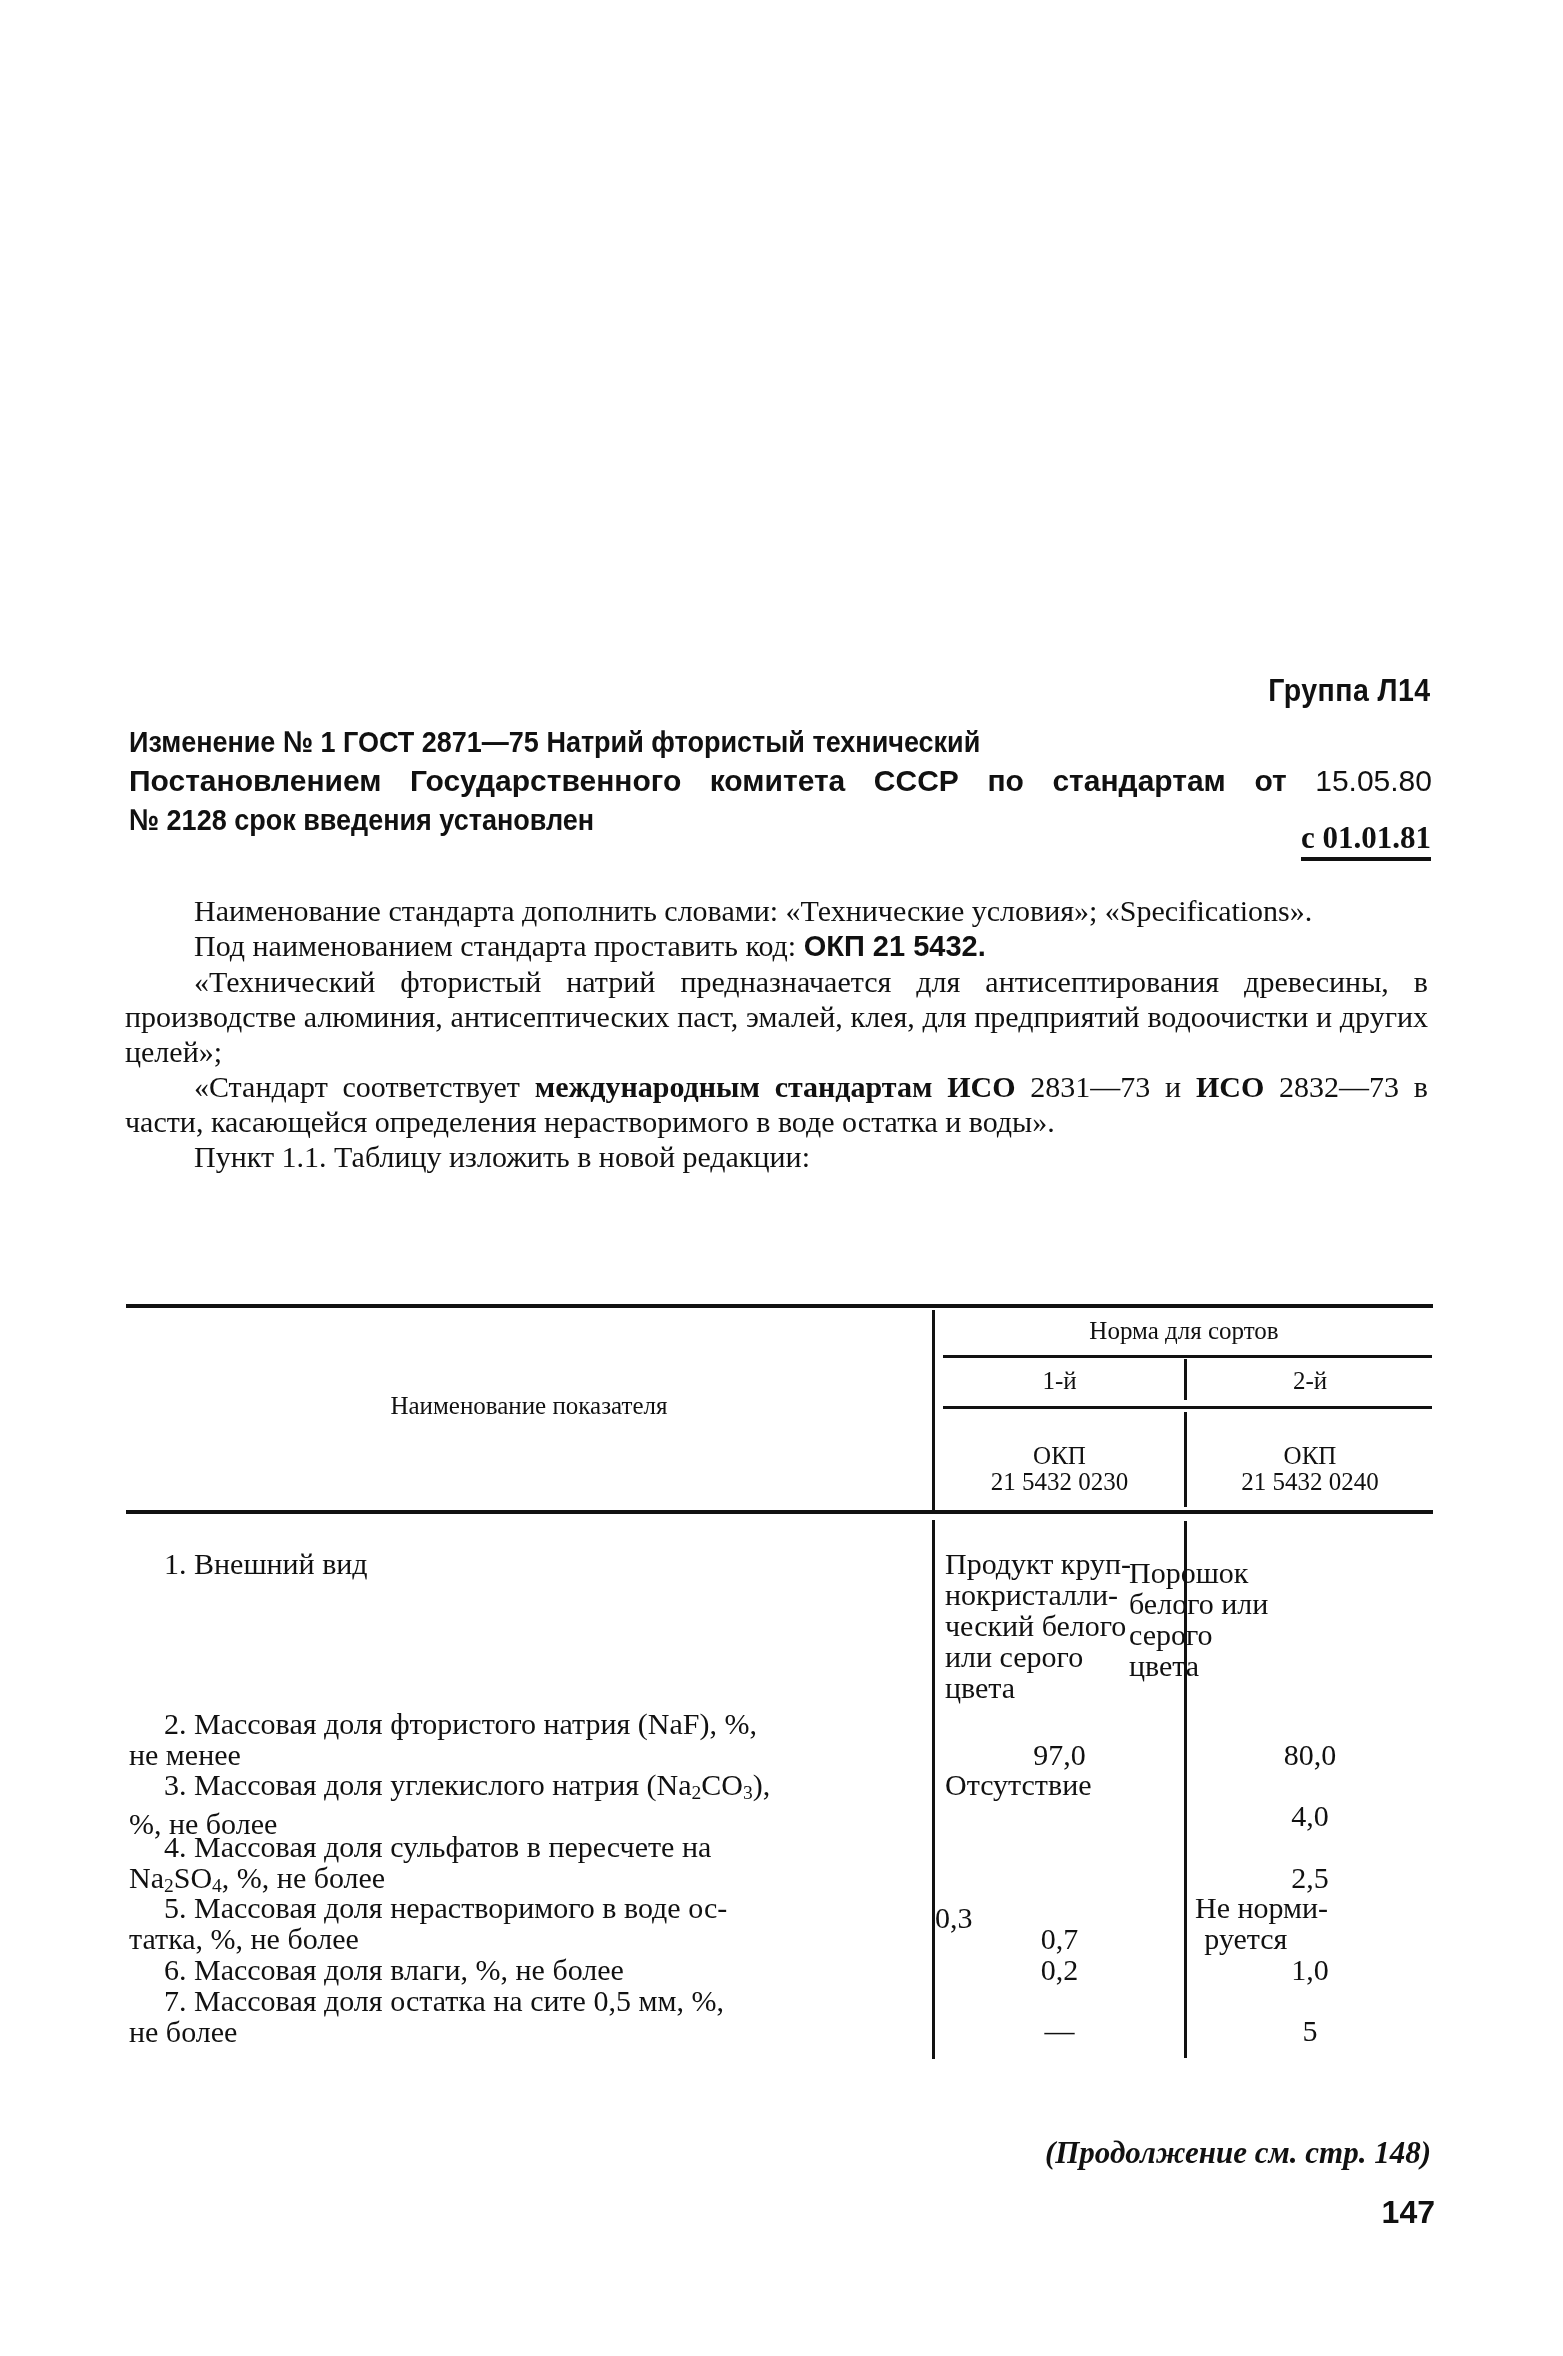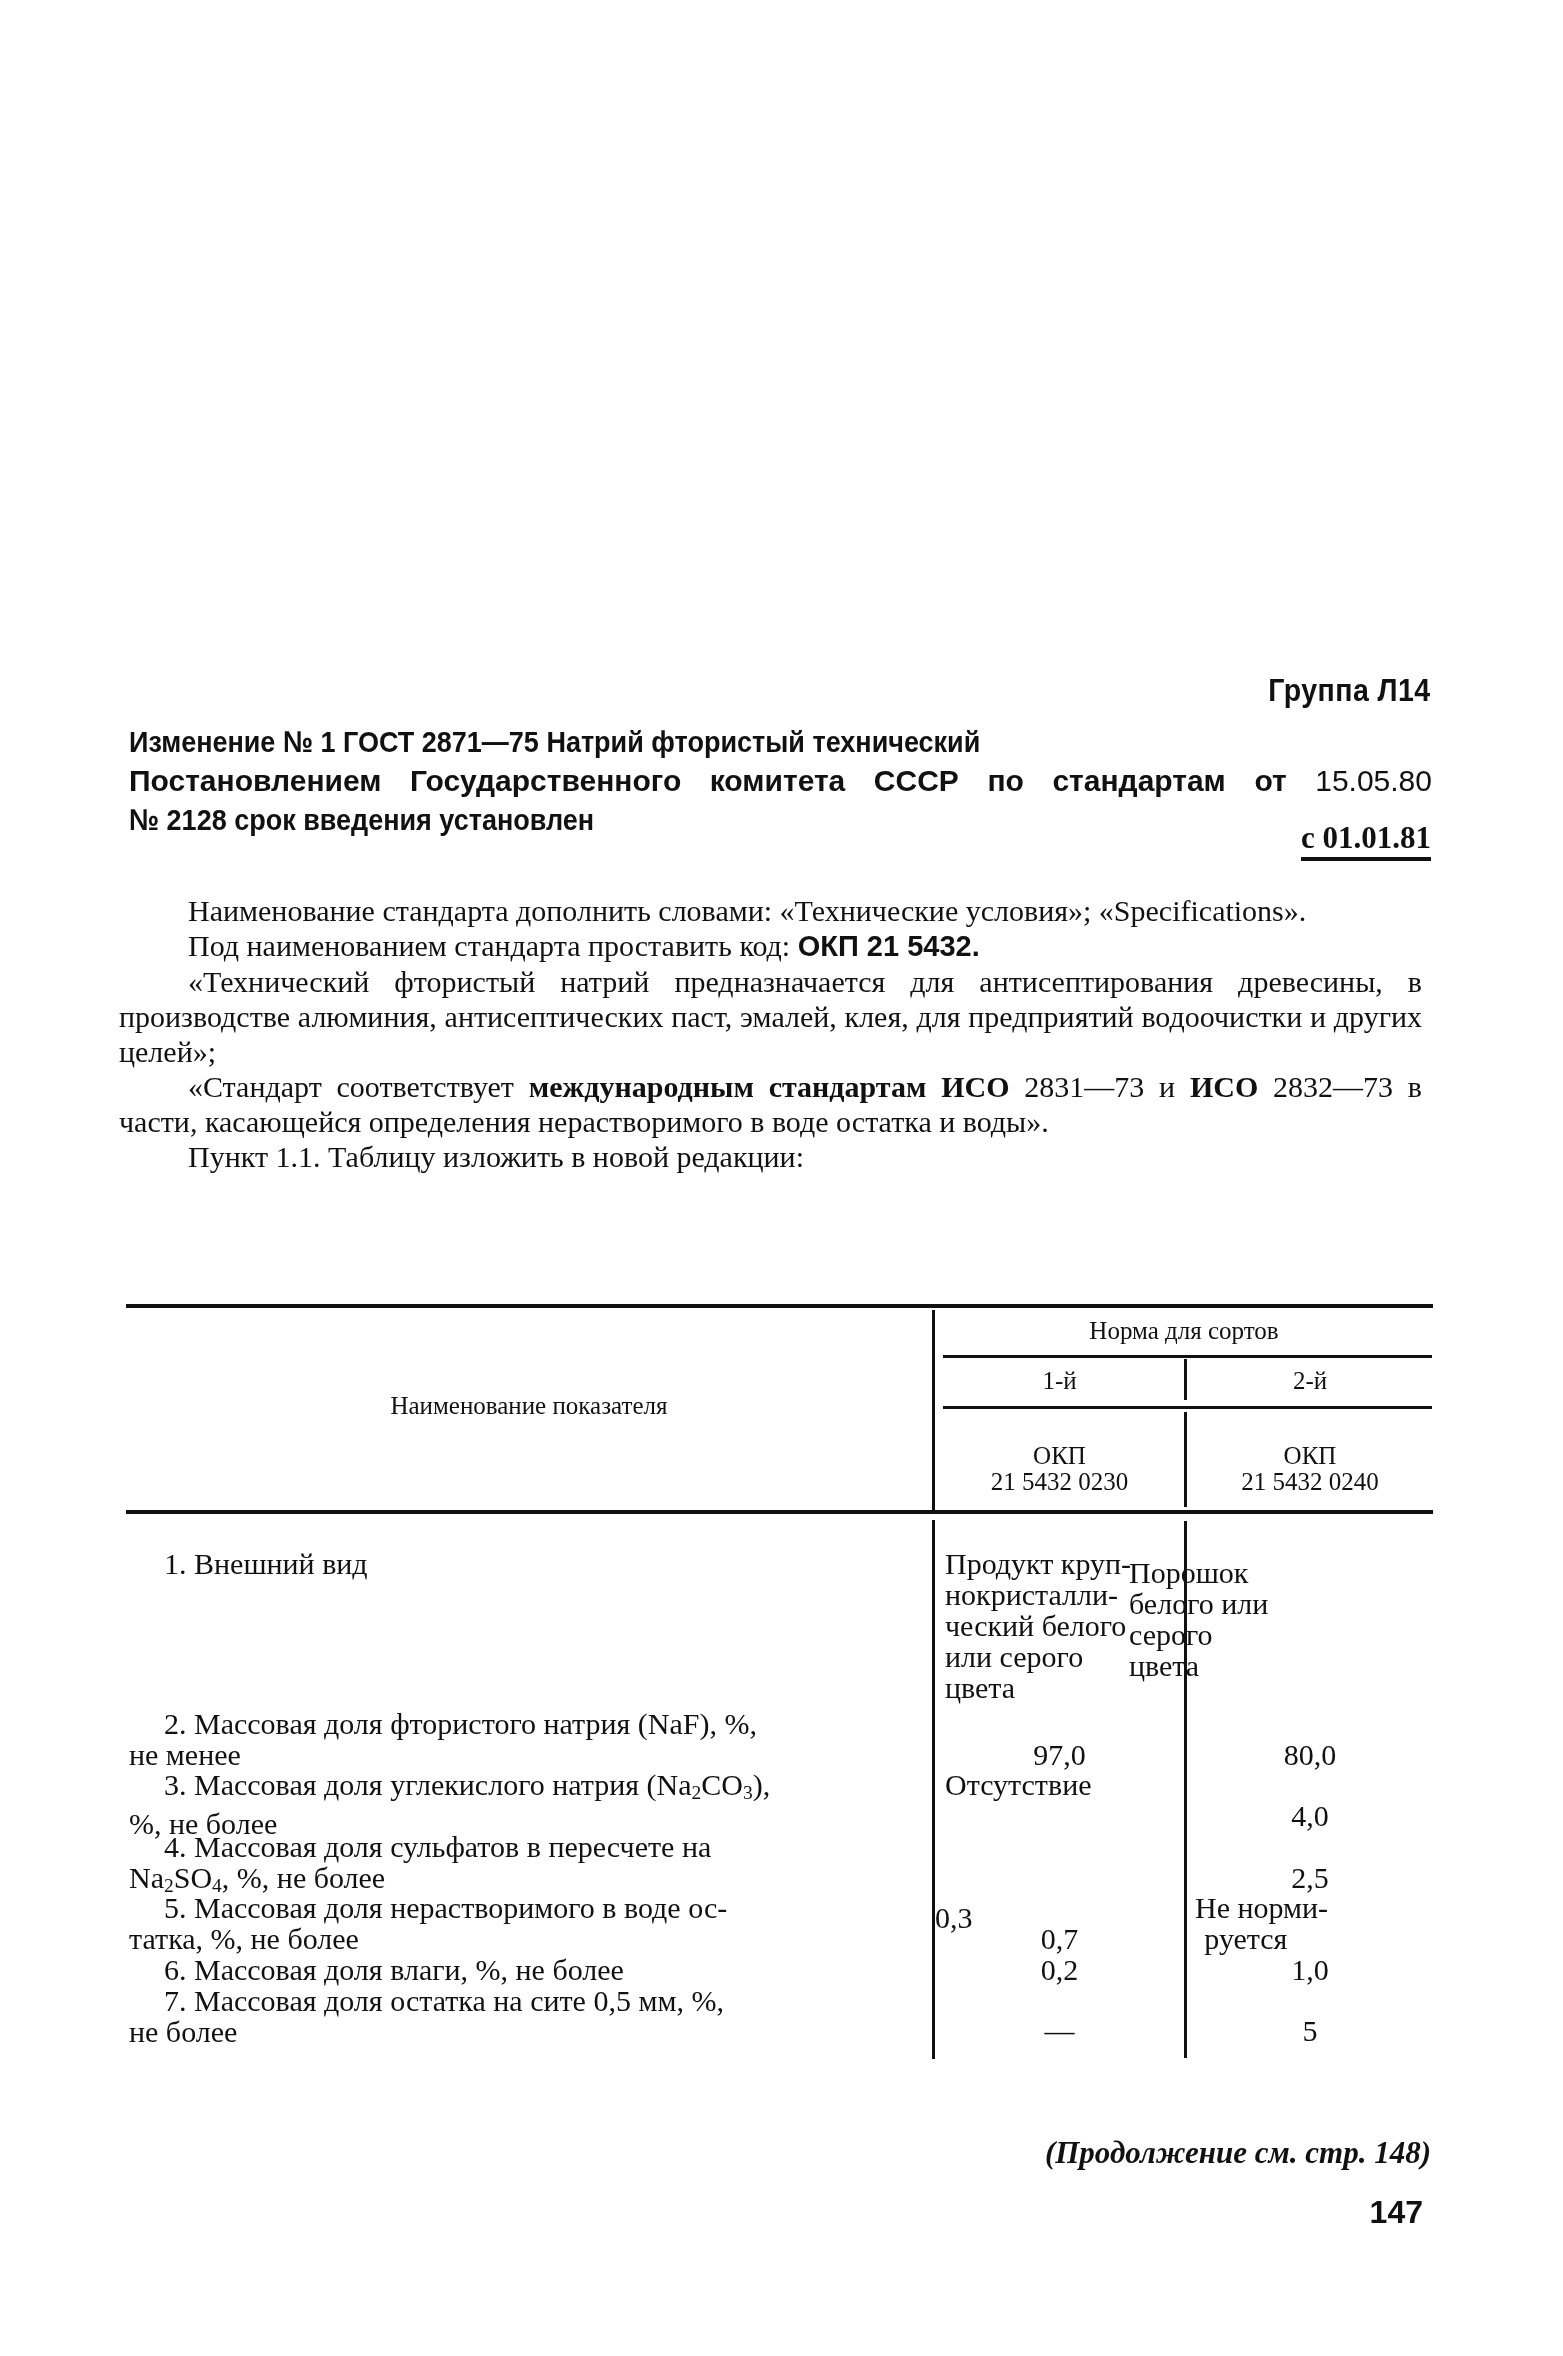--- a/index.html
+++ b/index.html
@@ -6,32 +6,32 @@
   body { width: 1563px; height: 2357px; position: relative; overflow: hidden;
          font-family: "Liberation Serif", "DejaVu Serif", serif; color: #111; }
   .abs { position: absolute; }
   .group { right: 132px; top: 673px; font-family: "Liberation Sans", sans-serif; font-weight: bold; font-size: 31px; letter-spacing: 0.5px; transform: scaleX(0.92); transform-origin: right; }
   .hdr { left: 129px; width: 1303px; font-family: "Liberation Sans", sans-serif; font-weight: bold; font-size: 30px; line-height: 39px; }
   .hdr .l1 { transform: scaleX(0.9); transform-origin: left; white-space: nowrap; }
   .hdr .l2 { display: flex; justify-content: space-between; transform: scaleX(1); white-space: nowrap; }
   .hdr .l2 span { display: inline-block; }
   .hdr .light { font-weight: normal; }
   .date { right: 132px; top: 820px; font-family: Liberation Serif, serif; font-weight: bold; font-size: 31px; border-bottom: 4.7px solid #111; padding-bottom: 0.9px; }
-  .body { left: 119px; width: 1303px; top: 893px; font-size: 30px; line-height: 35px; text-align: justify; }
+  .body { left: 125px; width: 1303px; top: 893px; font-size: 30px; line-height: 35px; text-align: justify; }
   .body p { margin: 0; text-indent: 69px; }
   .body .b { font-weight: bold; font-family: "Liberation Sans", sans-serif; font-size: 29px; }
   .body .bl { font-weight: bold; }
   .rule { position: absolute; background: #111; }
   .tcell { position: absolute; text-align: center; }
   .small { font-size: 25px; line-height: 26px; }
   .row-label { position: absolute; left: 129px; width: 802px; font-size: 30px; line-height: 31px; text-align: justify; }
   .row-label .ind { display: inline-block; width: 35px; }
   .val { position: absolute; font-size: 30px; line-height: 31px; }
   .cont { right: 132px; top: 2135px; font-style: italic; font-weight: bold; font-size: 31px; }
-  .pageno { right: 140px; top: 2194px; font-weight: bold; font-size: 32px; font-family: "Liberation Sans", sans-serif; }
+  .pageno { right: 128px; top: 2194px; font-weight: bold; font-size: 32px; font-family: "Liberation Sans", sans-serif; }
   sub { font-size: 0.65em; vertical-align: -0.2em; }
 </style>
 </head>
 <body>
 
 <div class="abs group">Группа Л14</div>
 
 <div class="abs hdr" style="top:722px;">
   <div class="l1">Изменение № 1 ГОСТ 2871—75 Натрий фтористый технический</div>
   <div class="l2">

